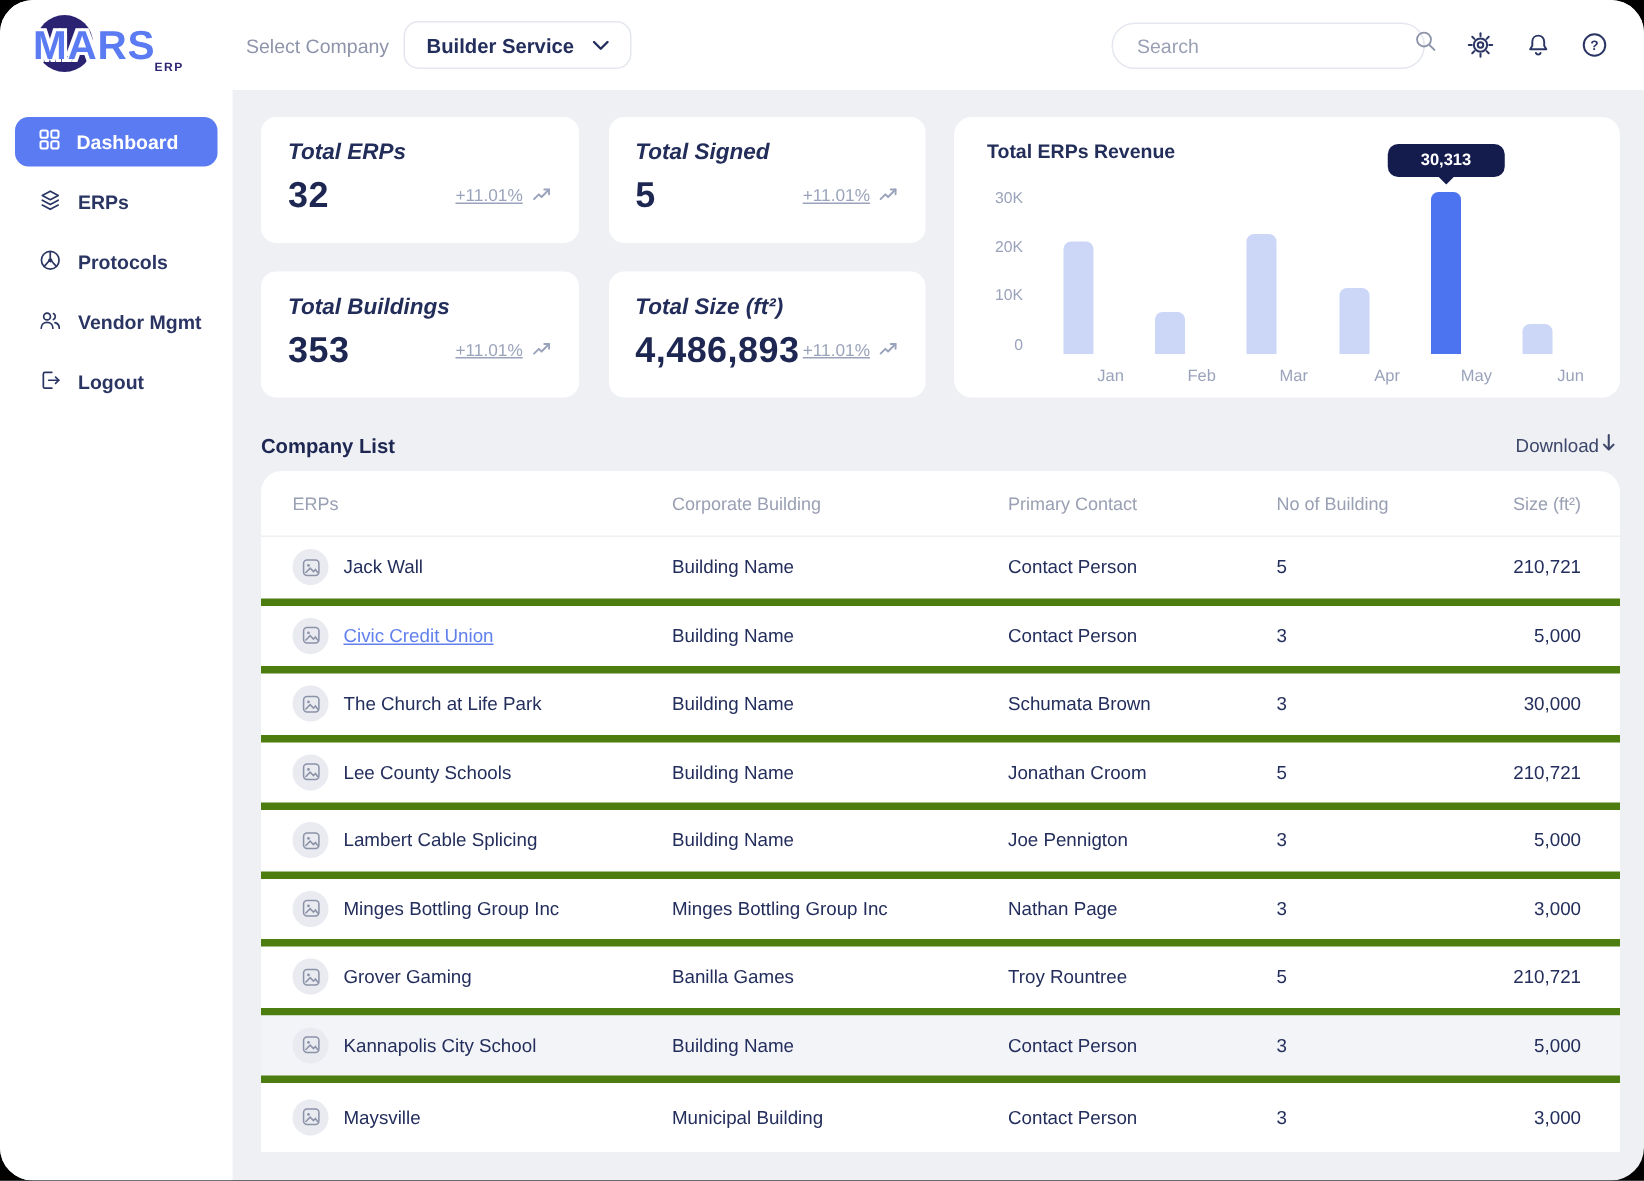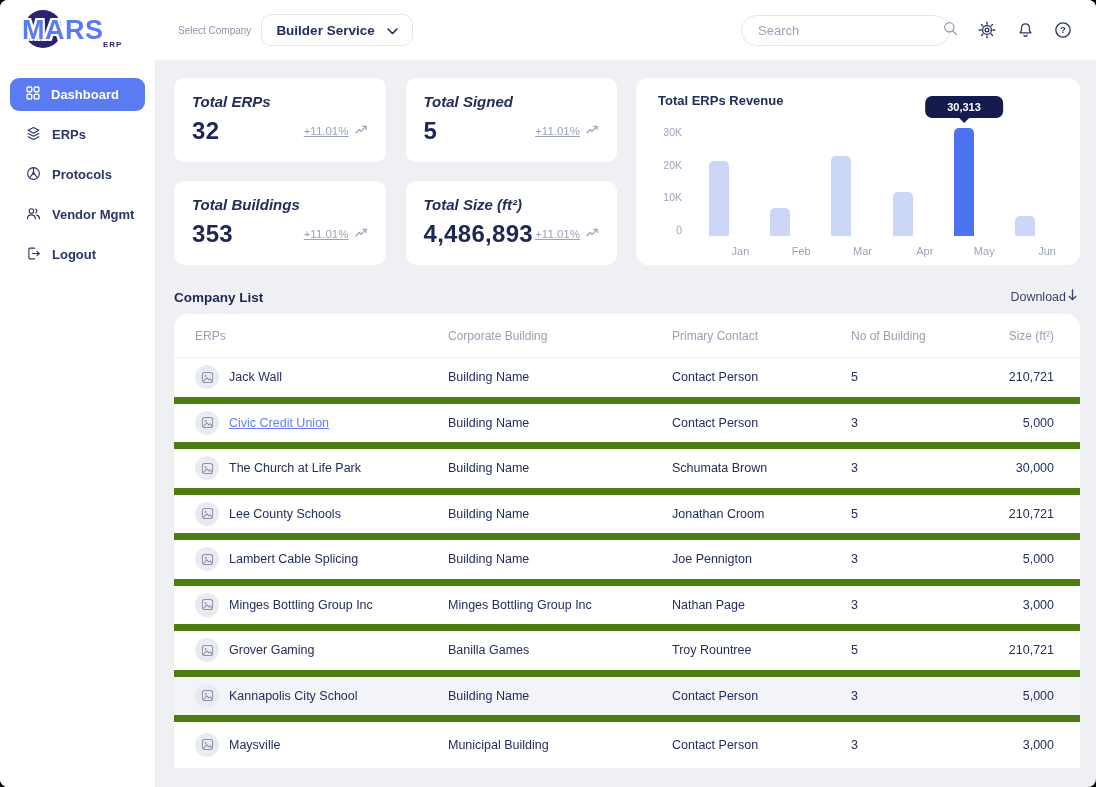--- a/index.html
+++ b/index.html
@@ -1,29 +1,29 @@
 <!DOCTYPE html>
 <html style="--bar-color: #ccd7f8; --bar-highlight: #4d74f0;"><head>
 <meta charset="utf-8">
 <style>
   * { margin:0; padding:0; box-sizing:border-box; }
   html,body { background:#000; font-family:"Liberation Sans", sans-serif; }
   body { width:1096px; height:787px; }
 
-  .app { width:1096px; height:787px; background:#eef0f4; border-radius:8px; overflow:hidden;
+  .app { width:1096px; height:787px; background:#eef0f4; border-radius:22px; overflow:hidden;
          display:flex; flex-direction:column; }
 
   
   .header { height:60px; background:#fff; display:flex; align-items:center; flex:0 0 60px; }
   .logo { width:155px; padding-left:22px; position:relative; height:60px; display:flex; align-items:center; }
   .logo-circle { position:absolute; left:24px; top:10px; width:38px; height:38px; border-radius:50%; background:#2b2372; }
   .logo-text { position:relative; font-size:27px; font-weight:800; color:#5b7bf2; letter-spacing:0.5px;
                text-shadow:-2px -2px 0 #fff, 2px -2px 0 #fff, -2px 2px 0 #fff, 2px 2px 0 #fff; }
   .logo-sub { position:absolute; left:103px; top:40px; font-size:8px; font-weight:800; color:#2b2372; letter-spacing:1px; }
-  .select-company { margin-left:23px; font-size:10px; color:#8e95aa; }
+  .select-company { margin-left:9px; font-size:13px; color:#8e95aa; }
   .company-dd { margin-left:10px; background:#fff; border:1px solid #e4e7ee; border-radius:10px;
                 height:32px; padding:0 14px; display:flex; align-items:center; gap:12px; cursor:pointer; }
   .company-dd .val { font-size:13.5px; font-weight:700; color:#232e5c; }
   .spacer { flex:1; }
   .search-box { width:209px; height:31px; border:1px solid #e4e7ee; border-radius:16px; display:flex;
                 align-items:center; padding:0 12px 0 16px; gap:8px; margin-right:26px; }
   .search-box input { border:none; outline:none; flex:1; font-size:13px; color:#232e5c;
                       font-family:"Liberation Sans", sans-serif; background:transparent; }
   .search-box input::placeholder { color:#9aa0b4; }
   .hicons { display:flex; align-items:center; gap:16px; margin-right:22px; }
@@ -69,21 +69,21 @@
   .list-head { display:flex; align-items:center; justify-content:space-between; margin:24px 2px 9px 0;text-align:right; }
   .list-title { font-size:13.5px; font-weight:700; color:#1d2752; }
   .download { font-size:12.5px; color:#3c4668; cursor:pointer; display:flex; align-items:center; gap:1px; }
 
   .table-card { background:#fff; border-radius:14px 14px 0 0; overflow:hidden; }
   .trow, .thead { display:grid; grid-template-columns:253px 224px 179px 120px 1fr; align-items:center;
                   padding:0 26px 0 21px; }
   .thead { height:44px; border-bottom:1px solid #eef0f4; }
   .thead .hcell { font-size:12px; color:#9aa0b4; }
   .thead .hcell:last-child, .trow .cell:last-child { text-align:right; }
-  .trow { height:45.5px; border-bottom:7px solid #4d7c0f; font-size:12.5px; color:#232e5c; cursor:pointer; }
+  .trow { height:45.5px; border-bottom:5px solid #4d7c0f; font-size:12.5px; color:#232e5c; cursor:pointer; }
   .trow.highlight { background:#f3f4f8; }
   .trow:last-child { border-bottom:none; }
   .name-cell { display:flex; align-items:center; gap:10px; }
   .row-avatar { width:24px; height:24px; border-radius:50%; background:#e9ebf1; display:flex;
                 align-items:center; justify-content:center; flex:0 0 24px; }
   .company-link { color:#6180ee; text-decoration:underline; }
 </style>
 </head>
 <body>
 

